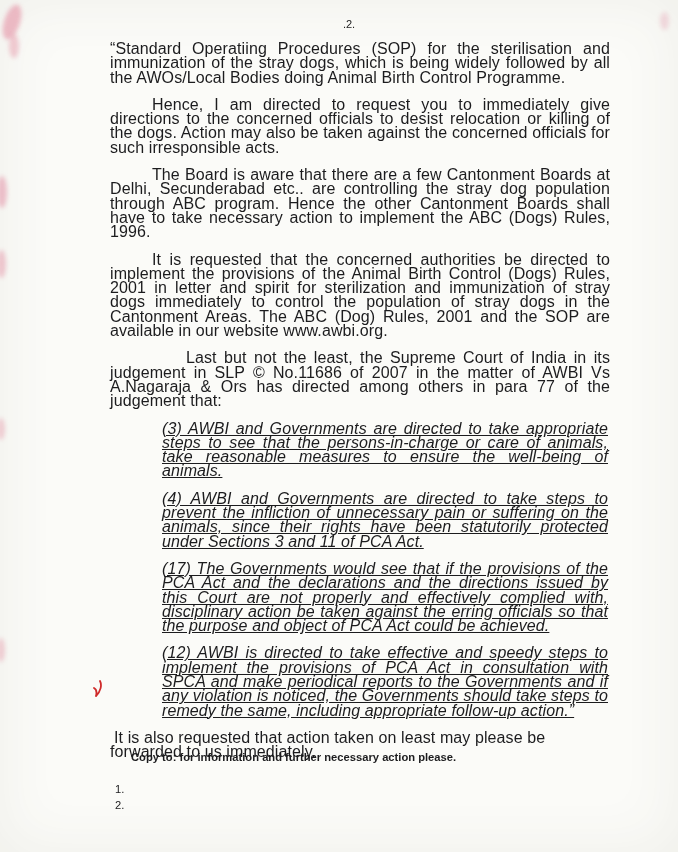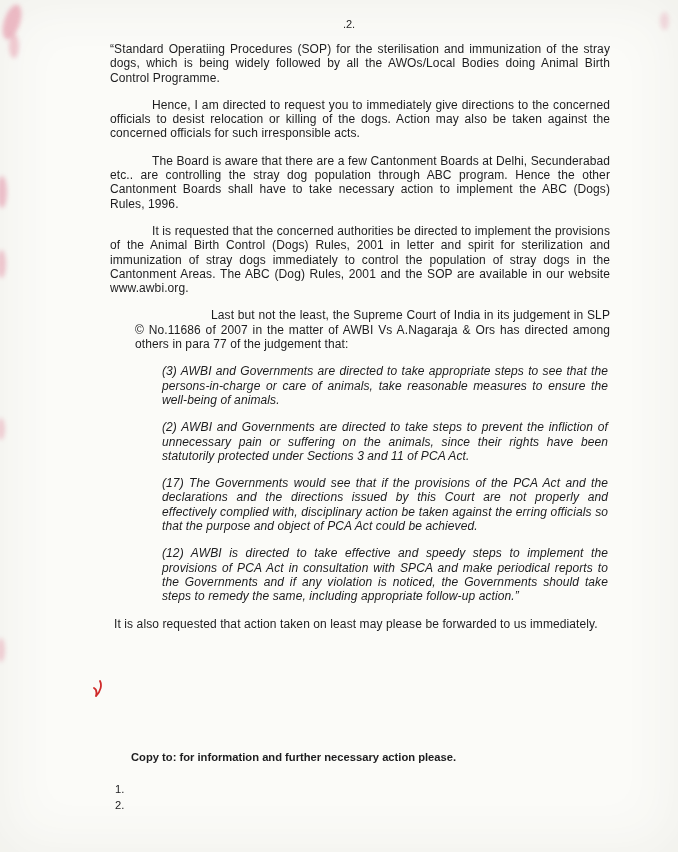--- a/index.html
+++ b/index.html
@@ -25,34 +25,34 @@
     right: 0;
     text-align: center;
     font-size: 11px;
     color: #222;
   }
   .content {
     position: absolute;
     left: 110px;
     top: 42px;
     width: 500px;
-    font-size: 12px;
+    font-size: 16px;
     line-height: 14.3px;
     text-align: justify;
     letter-spacing: 0.1px;
   }
   .para { margin: 0 0 13px 0; }
   .indent { text-indent: 42px; }
-  .indent-lg { text-indent: 76px; margin-left: 25px; }
+  .indent-lg { text-indent: 76px; }
   .link { }
   .quotes {
     margin: 1px 2px 0 52px;
     font-style: italic;
   }
-  .quote { margin: 0 0 13px 0; }
+  .quote { margin: 0 0 13px 0; text-decoration: underline; }
   .closing {
     text-align: left;
     text-indent: 4px;
     margin-top: 3px;
   }
   .sign-block {
     position: absolute;
     top: 676px;
     right: 70px;
     width: 180px;
@@ -118,21 +118,21 @@
     <p class="para indent">Hence, I am directed to request you to immediately give directions to the concerned officials to desist relocation or killing of the dogs. Action may also be taken against the concerned officials for such irresponsible acts.</p>
 
     <p class="para indent">The Board is aware that there are a few Cantonment Boards at Delhi, Secunderabad etc.. are controlling the stray dog population through ABC program. Hence the other Cantonment Boards shall have to take necessary action to implement the ABC (Dogs) Rules, 1996.</p>
 
     <p class="para indent"><span>It is requested that the concerned authorities be directed to implement the provisions of the Animal Birth Control (Dogs) Rules, 2001 in letter and spirit for sterilization and immunization of stray dogs immediately to control the population of stray dogs in the Cantonment Areas. The ABC (Dog) Rules, 2001 and the SOP are available in our website </span><span class="link">www.awbi.org</span><span>.</span></p>
 
     <p class="para indent-lg">Last but not the least, the Supreme Court of India in its judgement in SLP © No.11686 of 2007 in the matter of AWBI Vs A.Nagaraja &amp; Ors has directed among others in para 77 of the judgement that:</p>
 
     <div class="quotes">
       <p class="quote">(3) AWBI and Governments are directed to take appropriate steps to see that the persons-in-charge or care of animals, take reasonable measures to ensure the well-being of animals.</p>
-      <p class="quote">(2) AWBI and Governments are directed to take steps to prevent the infliction of unnecessary pain or suffering on the animals, since their rights have been statutorily protected under Sections 3 and 11 of PCA Act.</p>
+      <p class="quote">(4) AWBI and Governments are directed to take steps to prevent the infliction of unnecessary pain or suffering on the animals, since their rights have been statutorily protected under Sections 3 and 11 of PCA Act.</p>
       <p class="quote">(17) The Governments would see that if the provisions of the PCA Act and the declarations and the directions issued by this Court are not properly and effectively complied with, disciplinary action be taken against the erring officials so that the purpose and object of PCA Act could be achieved.</p>
       <p class="quote">(12) AWBI is directed to take effective and speedy steps to implement the provisions of PCA Act in consultation with SPCA and make periodical reports to the Governments and if any violation is noticed, the Governments should take steps to remedy the same, including appropriate follow-up action.”</p>
     </div>
 
     <p class="para closing">It is also requested that action taken on least may please be forwarded to us immediately.</p>
   </div>
 
   <svg class="pen-mark" width="12" height="18" viewBox="0 0 12 18">
     <path d="M8 1 C10 5, 9 11, 4 16 M4 16 C5 12, 4 9, 2 8" fill="none" stroke-width="1.8" stroke-linecap="round" stroke="#cf2a2a"></path>
   </svg>

